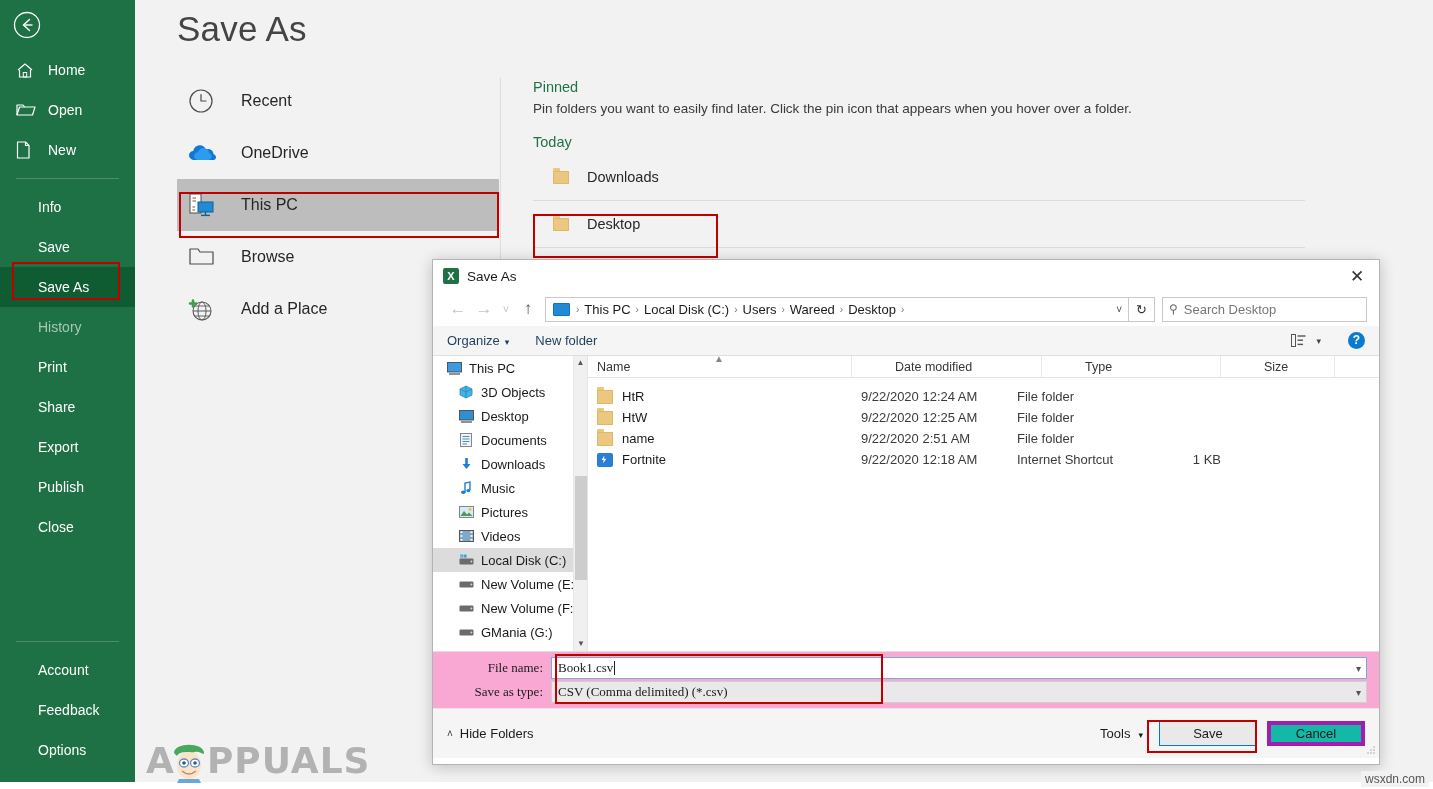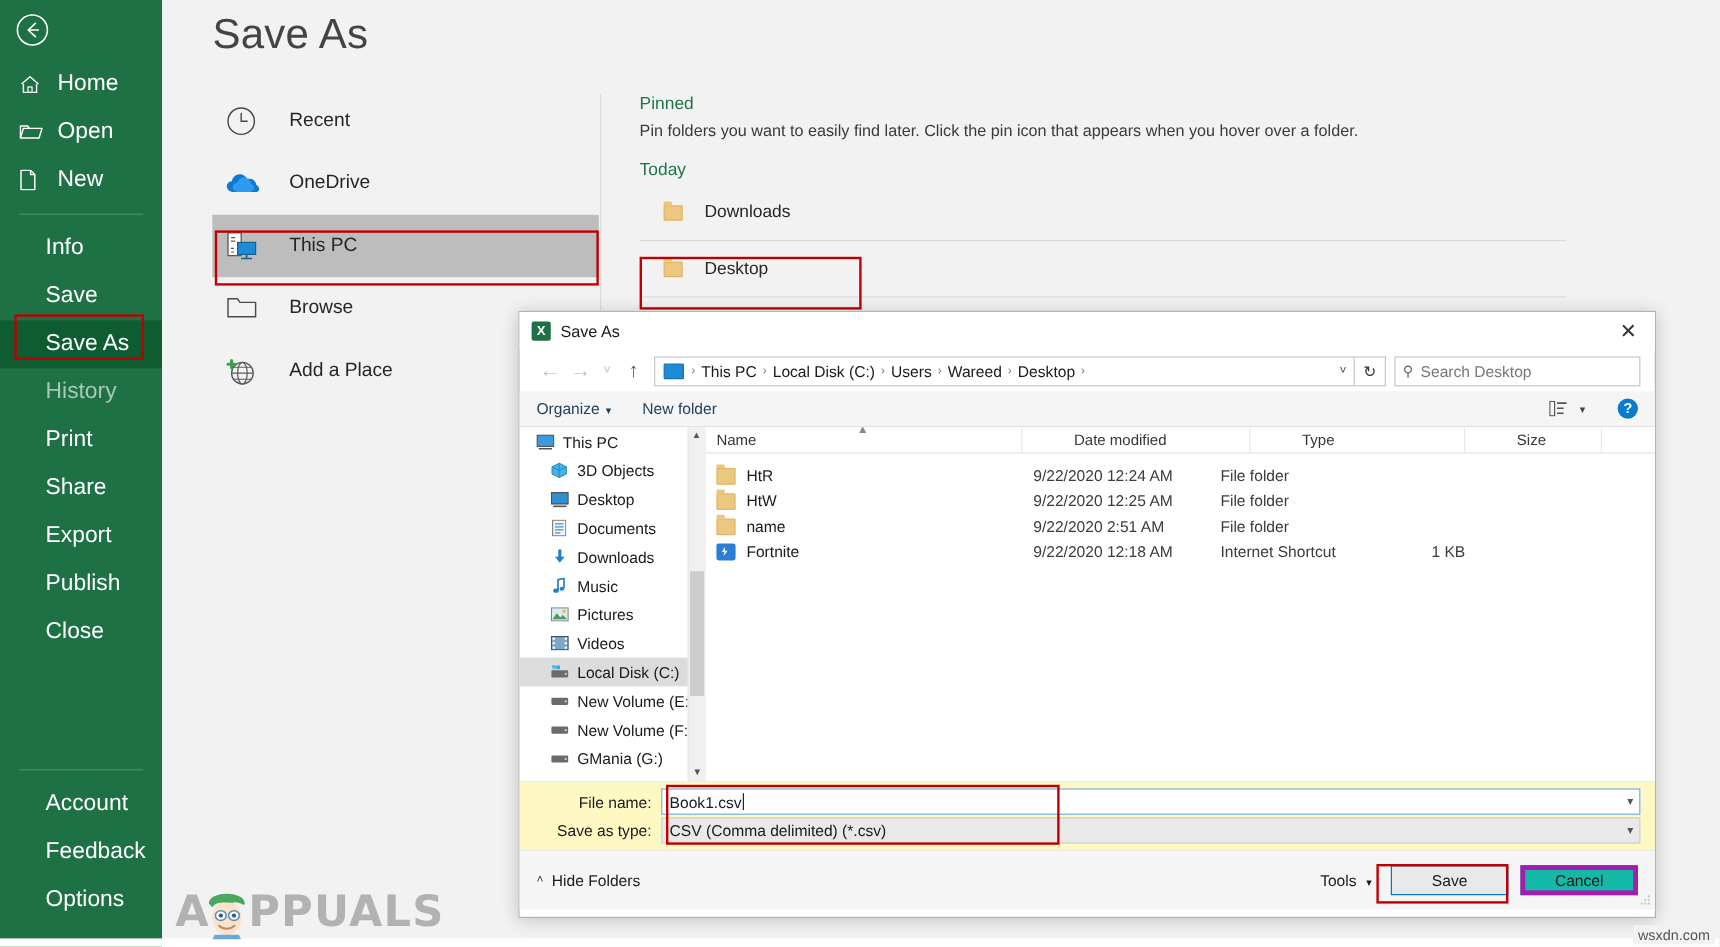--- a/index.html
+++ b/index.html
@@ -17,21 +17,21 @@
     background: #1e7145;
   }
   .back-btn {
     position: absolute; left: 10px; top: 8px; width: 34px; height: 34px;
     cursor: pointer;
   }
   .back-btn svg { display: block; }
   .nav-list { position: absolute; top: 50px; left: 0; width: 135px; }
   .nav-item {
     display: flex; align-items: center; height: 40px;
-    padding-left: 16px; color: #ffffff; font-size: 19px;
+    padding-left: 16px; color: #ffffff; font-size: 14px;
     cursor: pointer; position: relative;
   }
   .nav-item .nav-icon { width: 22px; height: 20px; margin-right: 10px; display:flex; align-items:center; }
   .nav-item.indented { padding-left: 38px; }
   .nav-item.dim { color: #a8c8b4; align-items: center; }
   .nav-item.selected { background: #0f5c33; }
   .nav-sep { height: 1px; background: #4a8f68; margin: 8px 16px; }
   .nav-gap { height: 86px; }
 
   
@@ -219,21 +219,21 @@
   .ico-shortcut {
     width: 15px; height: 14px; background: #2a7fd4; border-radius: 2px;
     position: relative;
   }
   .ico-shortcut::after {
     content: ''; position: absolute; left: 4px; top: 3px; width: 6px; height: 8px;
     background: #fff; clip-path: polygon(55% 0, 10% 55%, 45% 55%, 30% 100%, 90% 42%, 52% 42%);
   }
 
   
-  .fn-area { height: 56px; background: #fef9c3; position: relative; padding-top: 4px; }
+  .fn-area { height: 56px; background: #f9a8d4; position: relative; padding-top: 4px; font-family: Liberation Serif, serif; }
   .fn-row { display: flex; align-items: center; height: 24px; padding-left: 12px; }
   .fn-label {
     width: 106px; text-align: right; font-size: 13px; color: #1a1a1a;
     padding-right: 8px;
   }
   .fn-input {
     flex: 1; height: 22px; border: 1px solid #7aadd4; background: #fff;
     font-size: 13px; color: #1a1a1a; padding: 0 6px; display: flex; align-items: center;
     position: relative; margin-right: 12px;
   }

